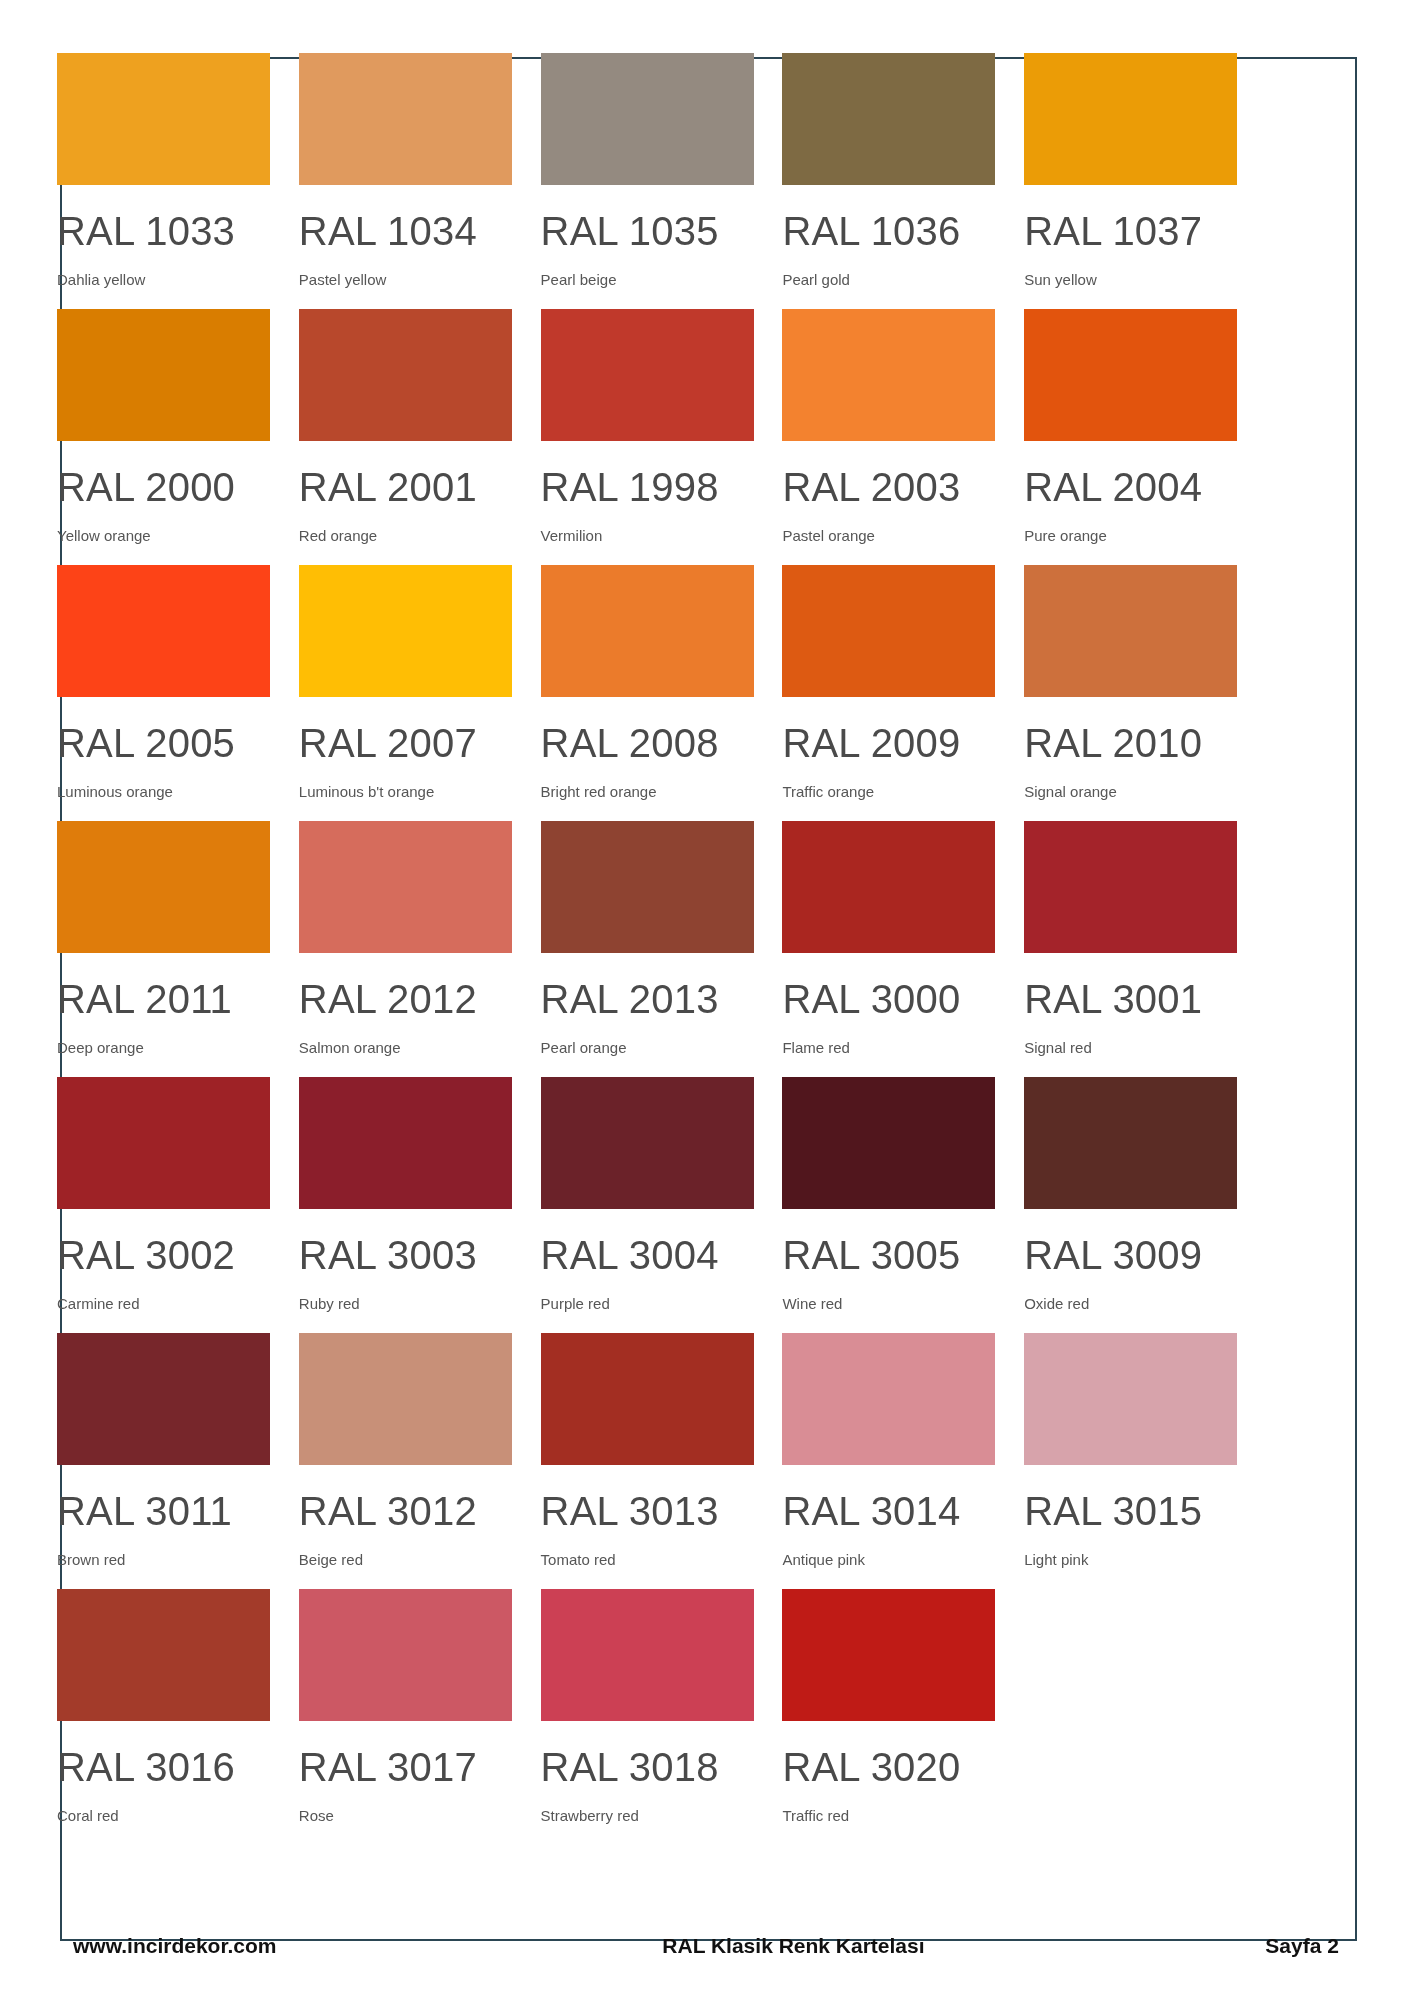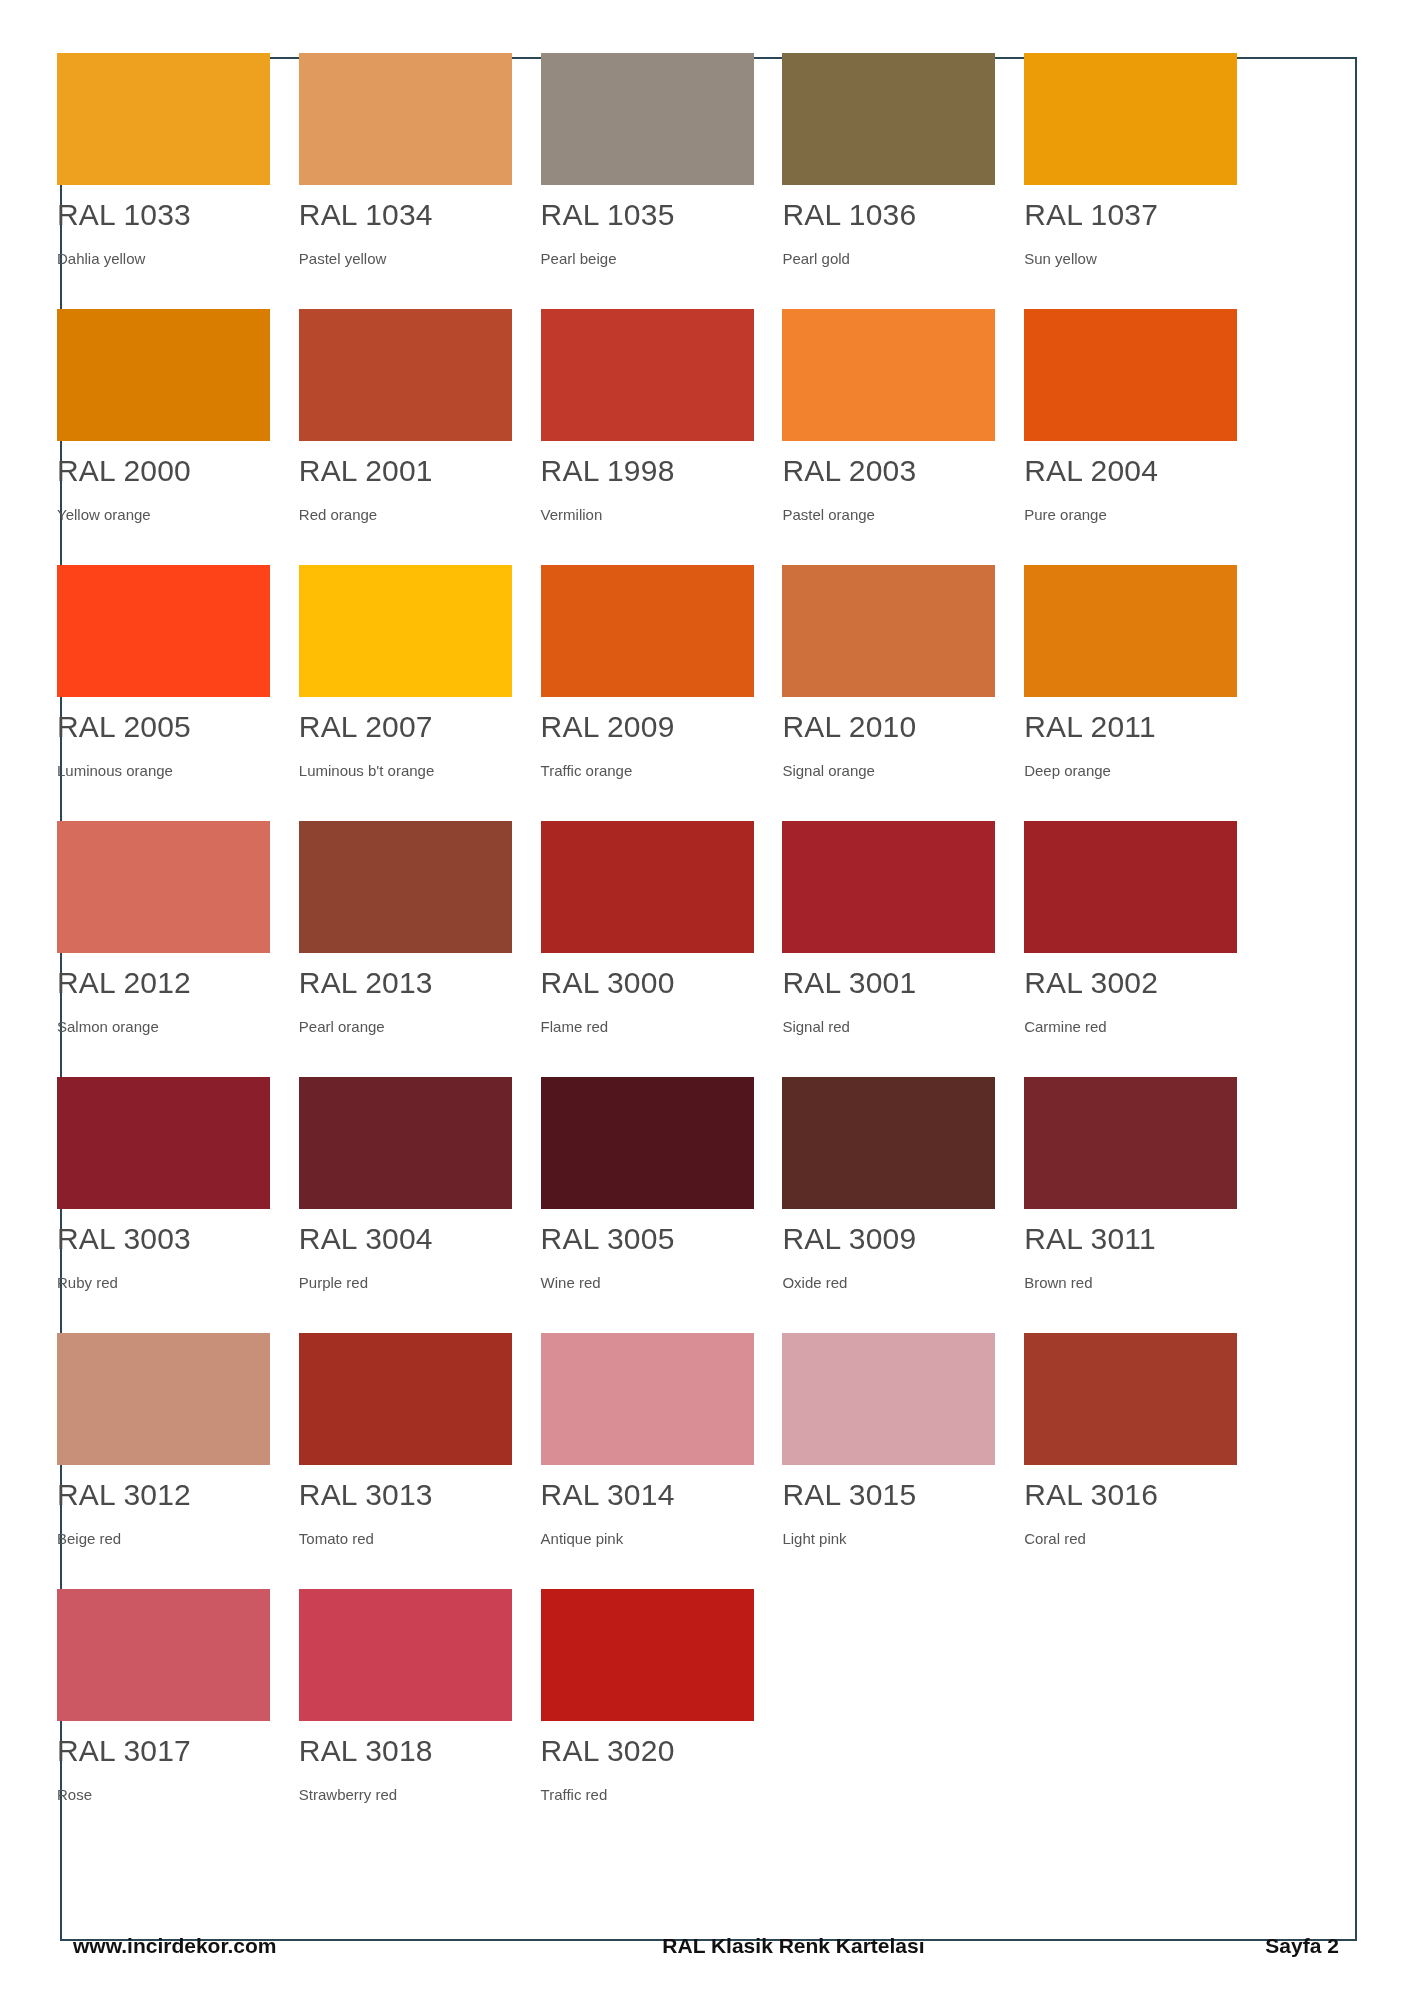--- a/index.html
+++ b/index.html
@@ -52,25 +52,25 @@
     height: 256px;
   }
 
   .chip {
     width: 213px;
     height: 132px;
     display: block;
   }
 
   .code {
-    font-size: 30px;
+    font-size: 40px;
     font-weight: 400;
     color: #4a4a4a;
     letter-spacing: 0.2px;
-    margin-top: 15px;
+    margin-top: 26px;
     line-height: 1;
     white-space: nowrap;
   }
 
   .cname {
     font-size: 15px;
     font-weight: 400;
     color: #565656;
     margin-top: 21px;
     line-height: 1;
@@ -168,20 +168,25 @@
         <div class="chip" style="background: rgb(253, 67, 23);"></div>
         <div class="code">RAL 2005</div>
         <div class="cname">Luminous orange</div>
       </div>
       <div class="swatch-cell">
         <div class="chip" style="background: rgb(255, 190, 4);"></div>
         <div class="code">RAL 2007</div>
         <div class="cname">Luminous b't orange</div>
       </div>
       <div class="swatch-cell">
+        <div class="chip" style="background: rgb(235, 123, 43);"></div>
+        <div class="code">RAL 2008</div>
+        <div class="cname">Bright red orange</div>
+      </div>
+      <div class="swatch-cell">
         <div class="chip" style="background: rgb(221, 90, 18);"></div>
         <div class="code">RAL 2009</div>
         <div class="cname">Traffic orange</div>
       </div>
       <div class="swatch-cell">
         <div class="chip" style="background: rgb(205, 112, 60);"></div>
         <div class="code">RAL 2010</div>
         <div class="cname">Signal orange</div>
       </div>
       <div class="swatch-cell">

